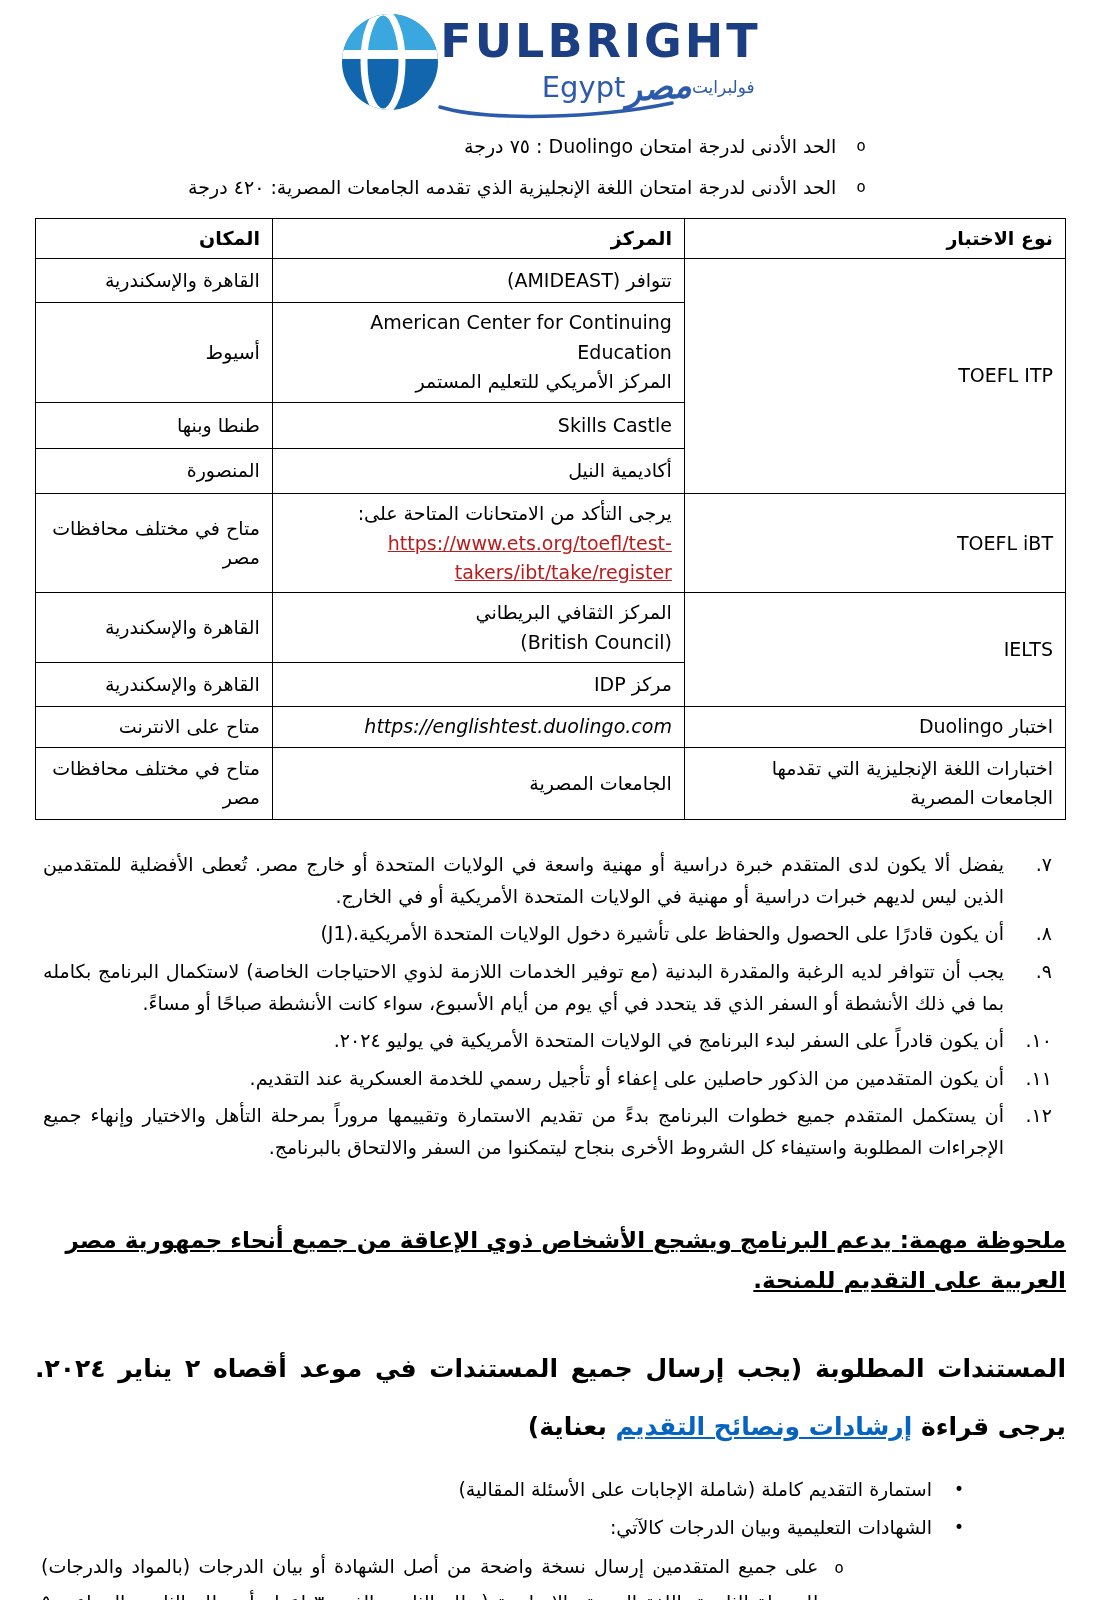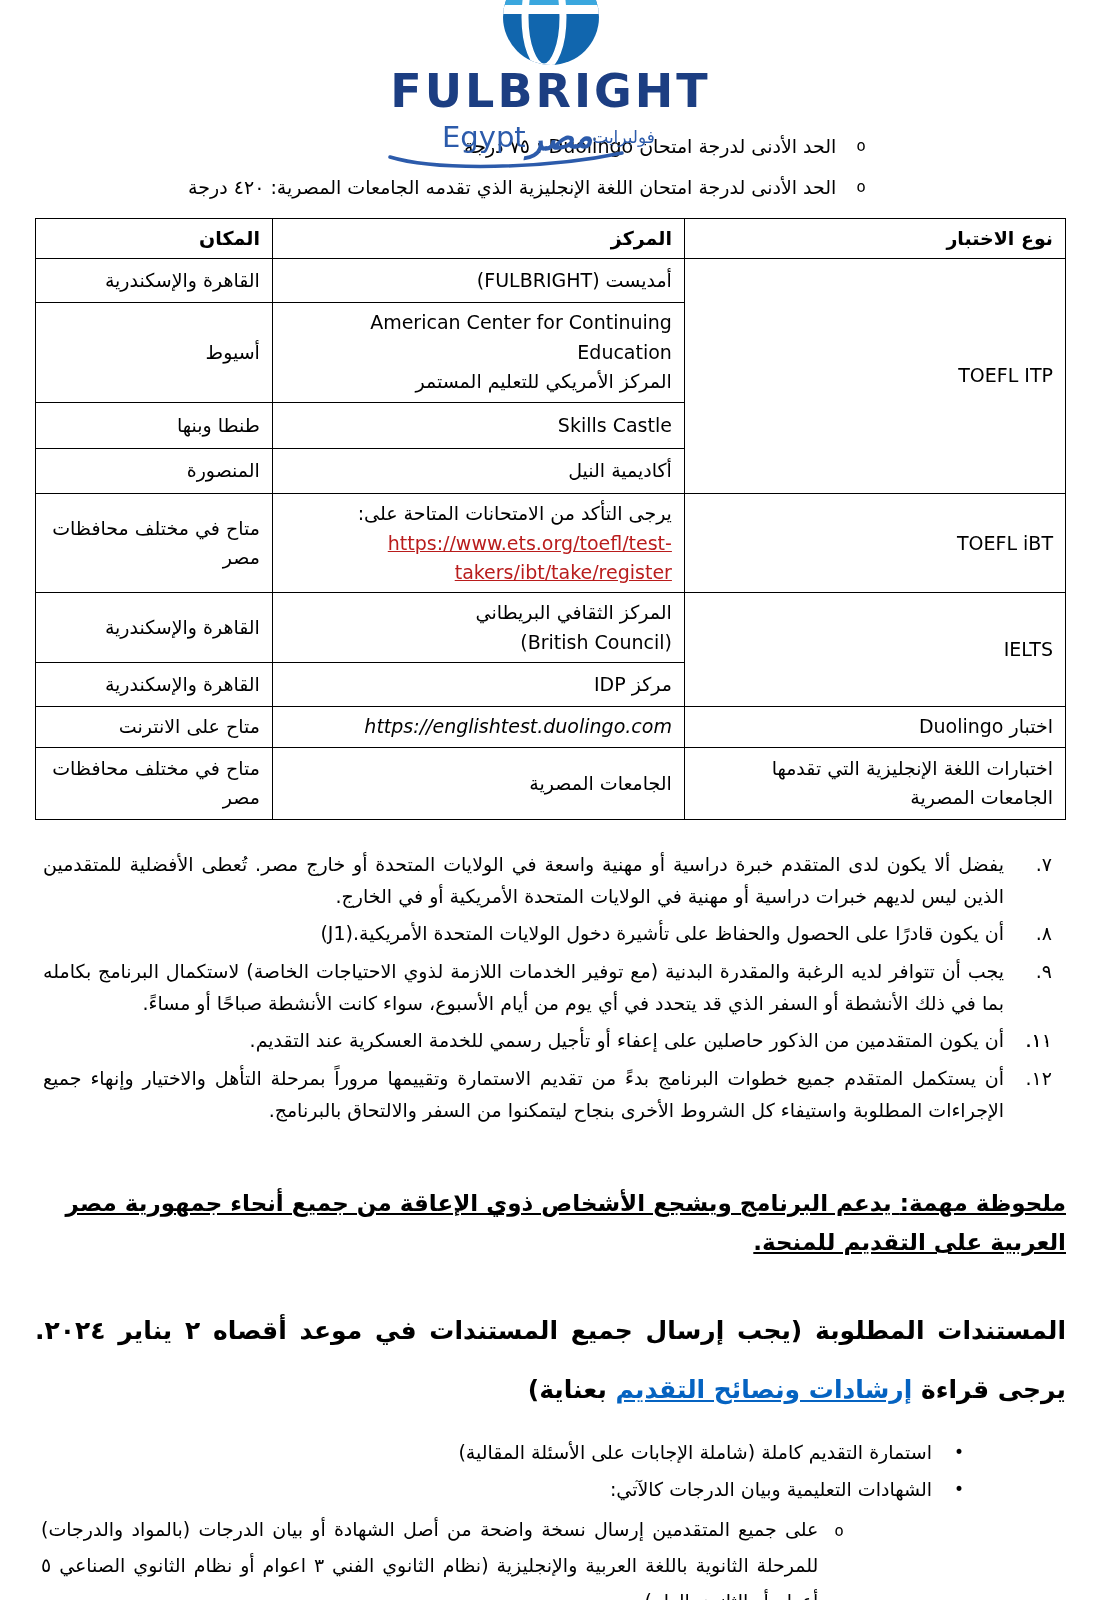--- a/index.html
+++ b/index.html
@@ -5,25 +5,25 @@
   * { margin:0; padding:0; box-sizing:border-box; }
   html,body { background:#fff; }
   body {
     width:1101px; height:1600px; overflow:hidden;
     font-family:"DejaVu Sans","Liberation Sans",sans-serif;
     color:#000; direction:rtl;
   }
   .page { padding:6px 35px 0 35px; }
 
   
-  .logo-row { direction:ltr; display:flex; justify-content:center; align-items:center; gap:0; height:112px; margin-bottom:8px;flex-direction:column; }
+  .logo-row { direction:ltr; display:flex; justify-content:center; align-items:center; gap:0; height:112px; margin-bottom:8px; }
   .globe { width:100px; height:100px; flex:0 0 auto; }
   .logo-text { display:flex; flex-direction:column; }
   .brand { font-size:46px; font-weight:bold; letter-spacing:3px; color:#1c3e82; line-height:1.05; }
-  .logo-sub { position:relative; display:flex; align-items:center; justify-content:center; padding:2px 6px 0 2px; color:#2c5bab; }
+  .logo-sub { position:relative; display:flex; align-items:center; justify-content:flex-end; padding:2px 6px 0 2px; color:#2c5bab; }
   .sub-en { font-size:29px; }
   .sub-script { font-size:34px; font-weight:bold; font-style:italic; transform:rotate(-4deg); }
   .sub-ar { font-size:17px; }
   .swoosh { position:absolute; left:-4px; bottom:-14px; width:240px; height:20px; }
 
   
   .intro-bullets { margin:4px 0 10px 0; }
   .intro-bullet { display:flex; gap:20px; padding-right:200px; font-size:19px; line-height:2.15; }
   .marker-o { font-family:"DejaVu Sans Mono","Liberation Mono",monospace; font-size:16px; line-height:2.5; }
 
@@ -109,21 +109,21 @@
         <col class="c-place">
       </colgroup>
     <tbody>
         <tr>
       <th>نوع الاختبار</th>
       <th>المركز</th>
       <th>المكان</th>
     </tr>
     <tr class="h-r1">
       <td rowspan="4">TOEFL ITP</td>
-      <td>أمديست (FULBRIGHT)</td>
+      <td>تتوافر (AMIDEAST)</td>
       <td>القاهرة والإسكندرية</td>
     </tr>
     <tr class="h-r2">
       <td>
         <span class="cell-block">American Center for Continuing Education</span>
         <span class="cell-block">المركز الأمريكي للتعليم المستمر</span>
       </td>
       <td>أسيوط</td>
     </tr>
     <tr class="h-r3">
@@ -175,20 +175,21 @@
     <div class="eligibility-item">
       <span class="num">٨.</span>
       <span>أن يكون قادرًا على الحصول والحفاظ على تأشيرة دخول الولايات المتحدة الأمريكية.(J1)</span>
     </div>
     <div class="eligibility-item">
       <span class="num">٩.</span>
       <span>يجب أن تتوافر لديه الرغبة والمقدرة البدنية (مع توفير الخدمات اللازمة لذوي الاحتياجات الخاصة) لاستكمال البرنامج بكامله بما في ذلك الأنشطة أو السفر الذي قد يتحدد في أي يوم من أيام الأسبوع، سواء كانت الأنشطة صباحًا أو مساءً.</span>
     </div>
     <div class="eligibility-item">
       <span class="num">١٠.</span>
+      <span>أن يكون قادراً على السفر لبدء البرنامج في الولايات المتحدة الأمريكية في يوليو ٢٠٢٤.</span>
     </div>
     <div class="eligibility-item">
       <span class="num">١١.</span>
       <span>أن يكون المتقدمين من الذكور حاصلين على إعفاء أو تأجيل رسمي للخدمة العسكرية عند التقديم.</span>
     </div>
     <div class="eligibility-item">
       <span class="num">١٢.</span>
       <span>أن يستكمل المتقدم جميع خطوات البرنامج بدءً من تقديم الاستمارة وتقييمها مروراً بمرحلة التأهل والاختيار وإنهاء جميع الإجراءات المطلوبة واستيفاء كل الشروط الأخرى بنجاح ليتمكنوا من السفر والالتحاق بالبرنامج.</span>
     </div>
   </div>

